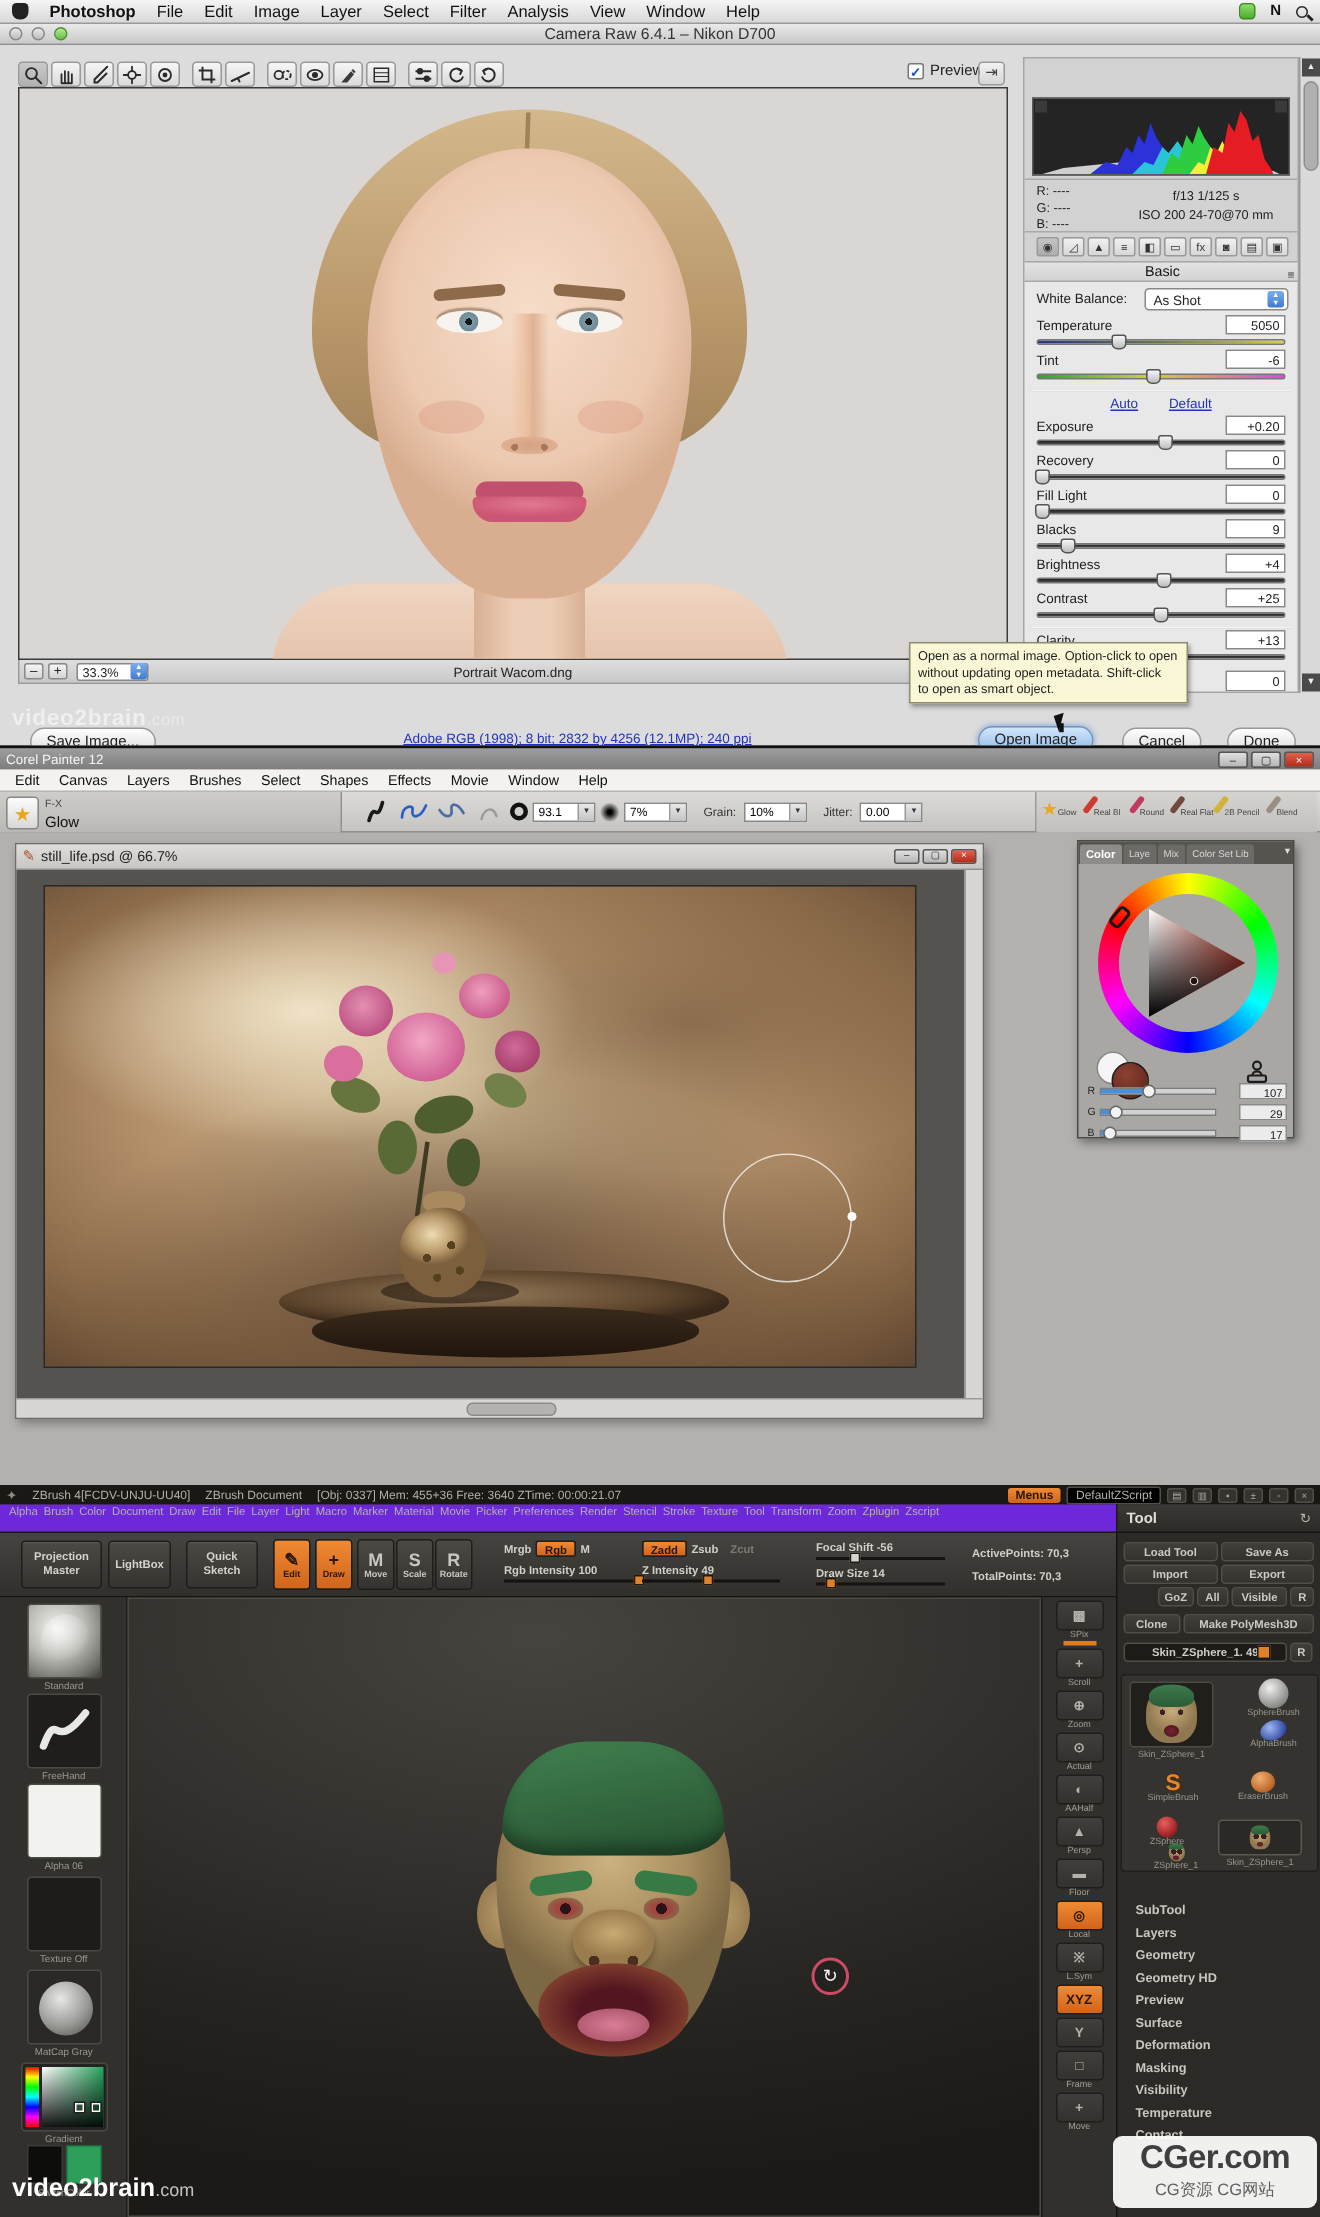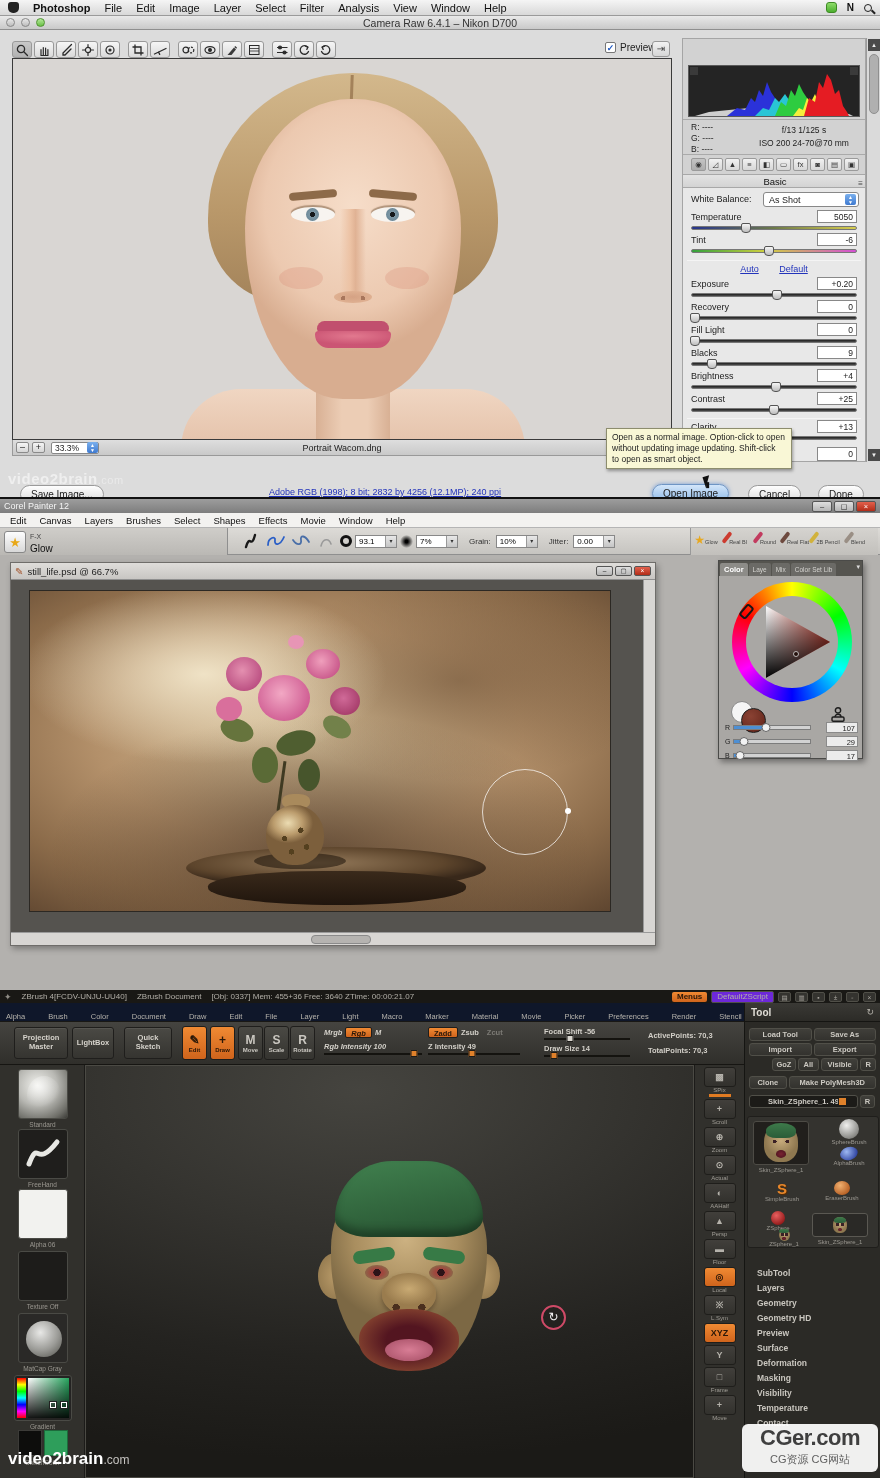--- a/index.html
+++ b/index.html
@@ -163,23 +163,23 @@
   .ptc-track{position:relative;width:78px;height:5px;background:#d2d2d2;border:1px solid #7c7c7c;margin-left:3px;}
   .ptc-fill{position:absolute;left:0;top:0;bottom:0;background:#4d8fd4;}
   .ptc-kn{position:absolute;top:-3px;width:9px;height:9px;border-radius:50%;background:#f2f2f2;border:1px solid #666;transform:translateX(-50%);}
   .ptc-val{margin-left:auto;width:32px;height:11px;background:#ececec;border:1px solid #8a8a8a;font-size:7.5px;text-align:right;padding:1px 2px 0 0;}
 
   
   .sec-zb{position:absolute;left:0;top:990px;width:880px;height:488px;background:#2d2c29;color:#c9c6bf;}
   .zb-titlebar{position:absolute;left:0;top:0;width:880px;height:13px;background:#191815;display:flex;align-items:center;gap:10px;padding:0 4px;font-size:8px;color:#b2afa8;}
   .zb-logo{color:#8f8c85;font-size:9px;}
   .zb-menus-btn{background:linear-gradient(#f08a33,#d0641c);color:#2a1708;font-weight:bold;padding:0 5px;border-radius:2px;font-size:8px;line-height:10px;}
-  .zb-dzs{background:#6d28d9;border:1px solid #504f48;border-radius:2px;padding:0 5px;font-size:8px;line-height:10px;}
+  .zb-dzs{background:#000000;border:1px solid #504f48;border-radius:2px;padding:0 5px;font-size:8px;line-height:10px;}
   .zb-tico{width:13px;height:10px;background:#34332f;border:1px solid #504f48;border-radius:2px;font-size:6.5px;line-height:9px;text-align:center;color:#aaa7a0;}
-  .zb-menurow{position:absolute;left:0;top:13px;width:744px;height:19px;background:#0f172a;border-bottom:1px solid #191815;display:flex;align-items:flex-end;gap:23px;padding-left:6px;font-size:7.5px;color:#b5b2ab;overflow:hidden;}
+  .zb-menurow{position:absolute;left:0;top:13px;width:744px;height:19px;background:#6d28d9;border-bottom:1px solid #191815;display:flex;align-items:flex-start;gap:4px;padding-left:6px;font-size:7.5px;color:#b5b2ab;overflow:hidden;}
   .zb-shelf{position:absolute;left:0;top:32px;width:744px;height:43px;background:linear-gradient(#454440,#302f2b);border-bottom:1px solid #161512;}
   .zbtn{position:absolute;background:linear-gradient(#4a4944,#353430);border:1px solid #1f1e1c;border-radius:3px;color:#d6d3cc;font-size:7.5px;font-weight:bold;text-align:center;box-shadow:inset 0 1px 0 rgba(255,255,255,.07);display:flex;align-items:center;justify-content:center;line-height:1.15;}
   .zico{position:absolute;top:4px;width:25px;height:34px;border-radius:3px;border:1px solid #1f1e1c;display:flex;flex-direction:column;align-items:center;justify-content:center;font-weight:bold;}
   .zico .g{font-size:12px;line-height:13px;}
   .zico .l{font-size:6px;}
   .zico.orange{background:linear-gradient(#f08a33,#d0641c);color:#2a1708;}
   .zico.dark{background:linear-gradient(#4a4944,#353430);color:#cac7c0;}
   .zcol{position:absolute;top:5px;display:flex;flex-direction:column;gap:4px;}
   .zrow{display:flex;gap:3px;align-items:center;font-size:7.5px;font-weight:bold;color:#d2cfc8;}
   .zpill{padding:0 5px;height:11px;line-height:11px;border-radius:2px;background:linear-gradient(#4a4944,#353430);border:1px solid #1f1e1c;}
@@ -551,21 +551,21 @@
 
     <div class="cr-footer">
       <span class="aqua" style="left:20px;top:6px;">Save Image...</span>
       <span class="cr-link">Adobe RGB (1998); 8 bit; 2832 by 4256 (12.1MP); 240 ppi</span>
       <span class="aqua blue" style="left:652px;top:5px;">Open Image</span>
       <span class="aqua" style="left:748px;top:6px;">Cancel</span>
       <span class="aqua" style="left:818px;top:6px;">Done</span>
     </div>
     <div class="cr-tooltip">
       <div>Open as a normal image.  Option-click to open</div>
-      <div>without updating image updating.  Shift-click</div>
+      <div>without updating open metadata.  Shift-click</div>
       <div>to open as smart object.</div>
     </div>
     <div class="cursor-arrow"></div>
     <div class="ghost-wm"><span style="font-weight:bold;font-size:15px;color:rgba(255,255,255,.55);">video2brain</span><span>.com</span></div>
   </div>
 
   <div class="sec-pt">
     <div class="pt-titlebar">
       <span>Corel Painter 12</span>
       <span style="margin-left:auto;display:flex;">
@@ -809,21 +809,21 @@
           <span class="l">Move</span>
         </span>
       <span class="zico dark" style="left:264px;">
           <span class="g">S</span>
           <span class="l">Scale</span>
         </span>
       <span class="zico dark" style="left:290px;">
           <span class="g">R</span>
           <span class="l">Rotate</span>
         </span>
-      <div class="zcol" style="left:324px;width:98px;font-style:italic;">
+      <div class="zcol" style="left:336px;width:98px;">
         <div class="zrow">
           <span>Mrgb</span>
           <span class="zpill orange">Rgb</span>
           <span>M</span>
         </div>
         <div class="zsl" style="width:98px;">
           <span>Rgb Intensity 100</span>
           <span class="tr"></span><span class="kn" style="left:92%;"></span>
         </div>
       </div>

